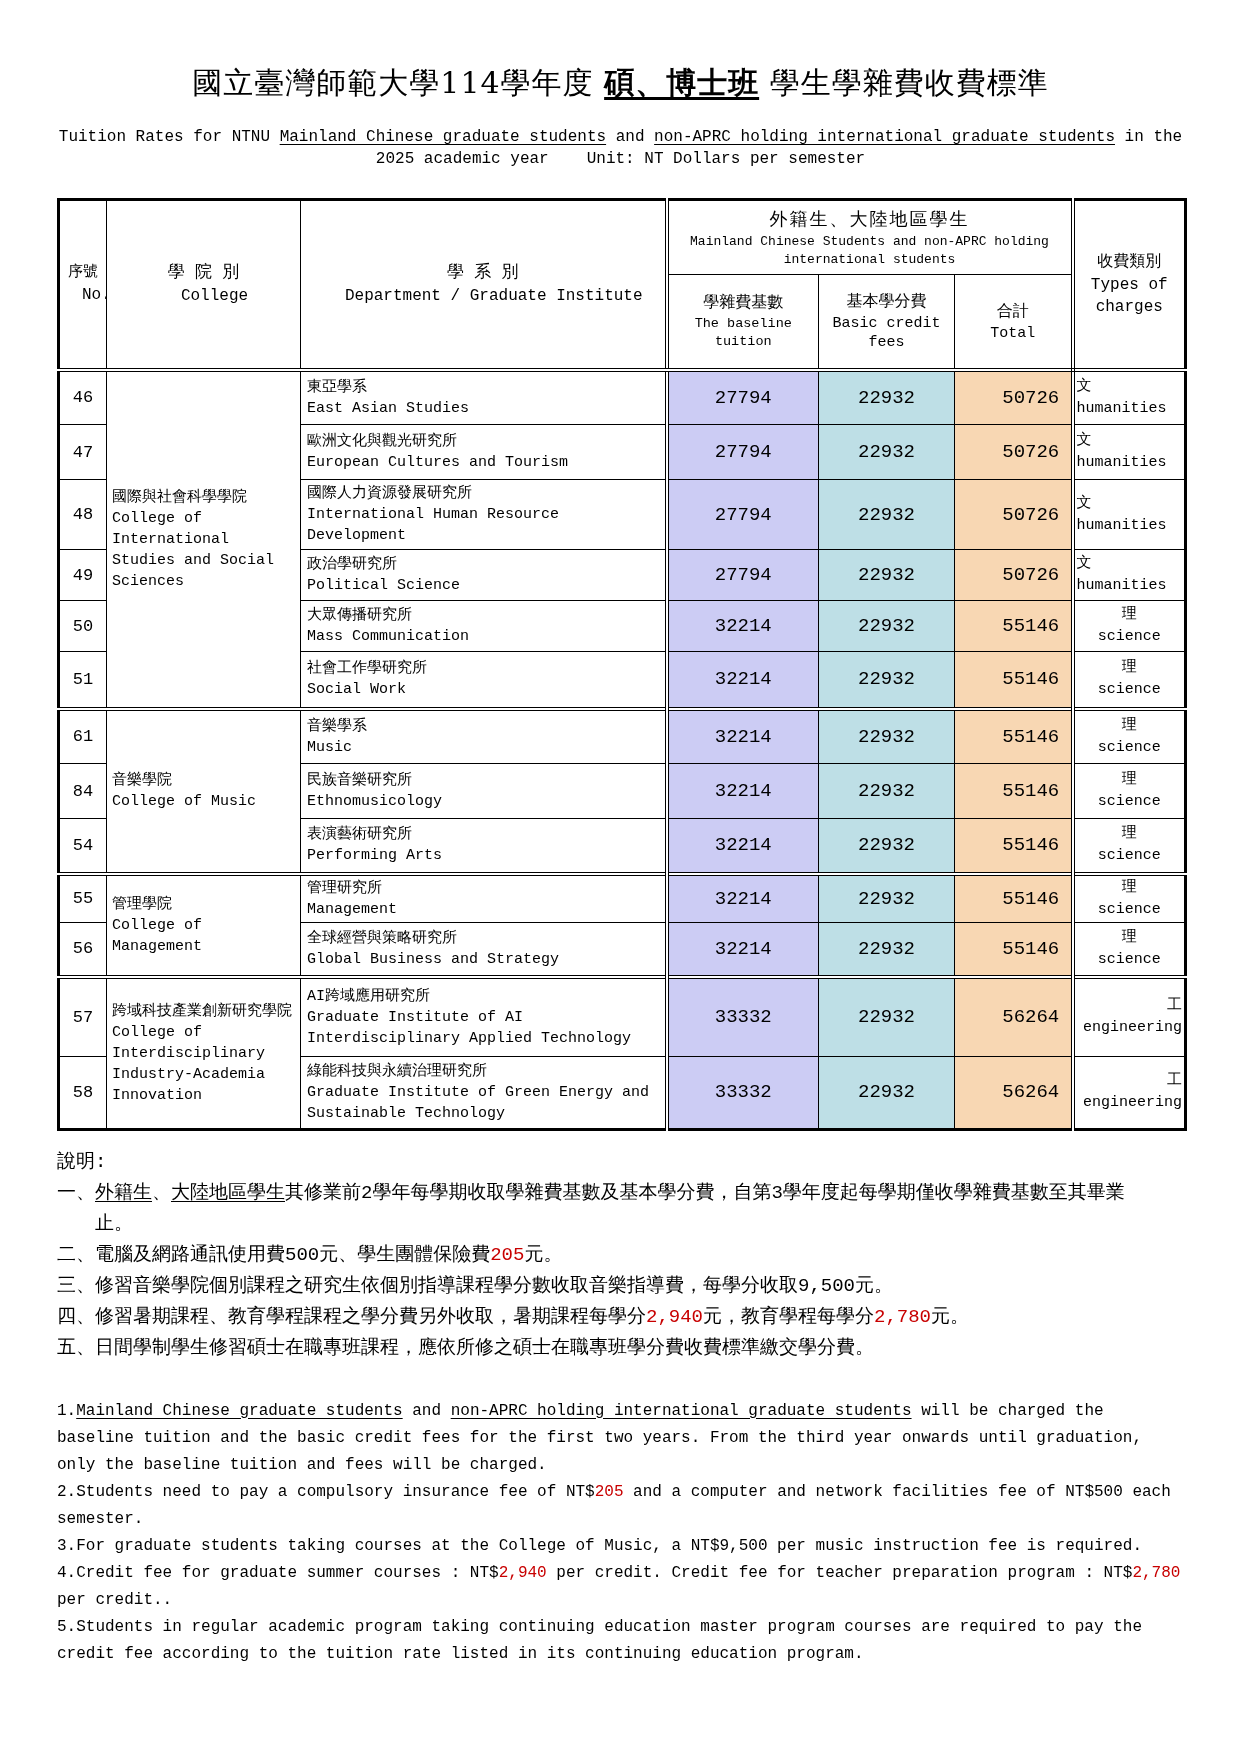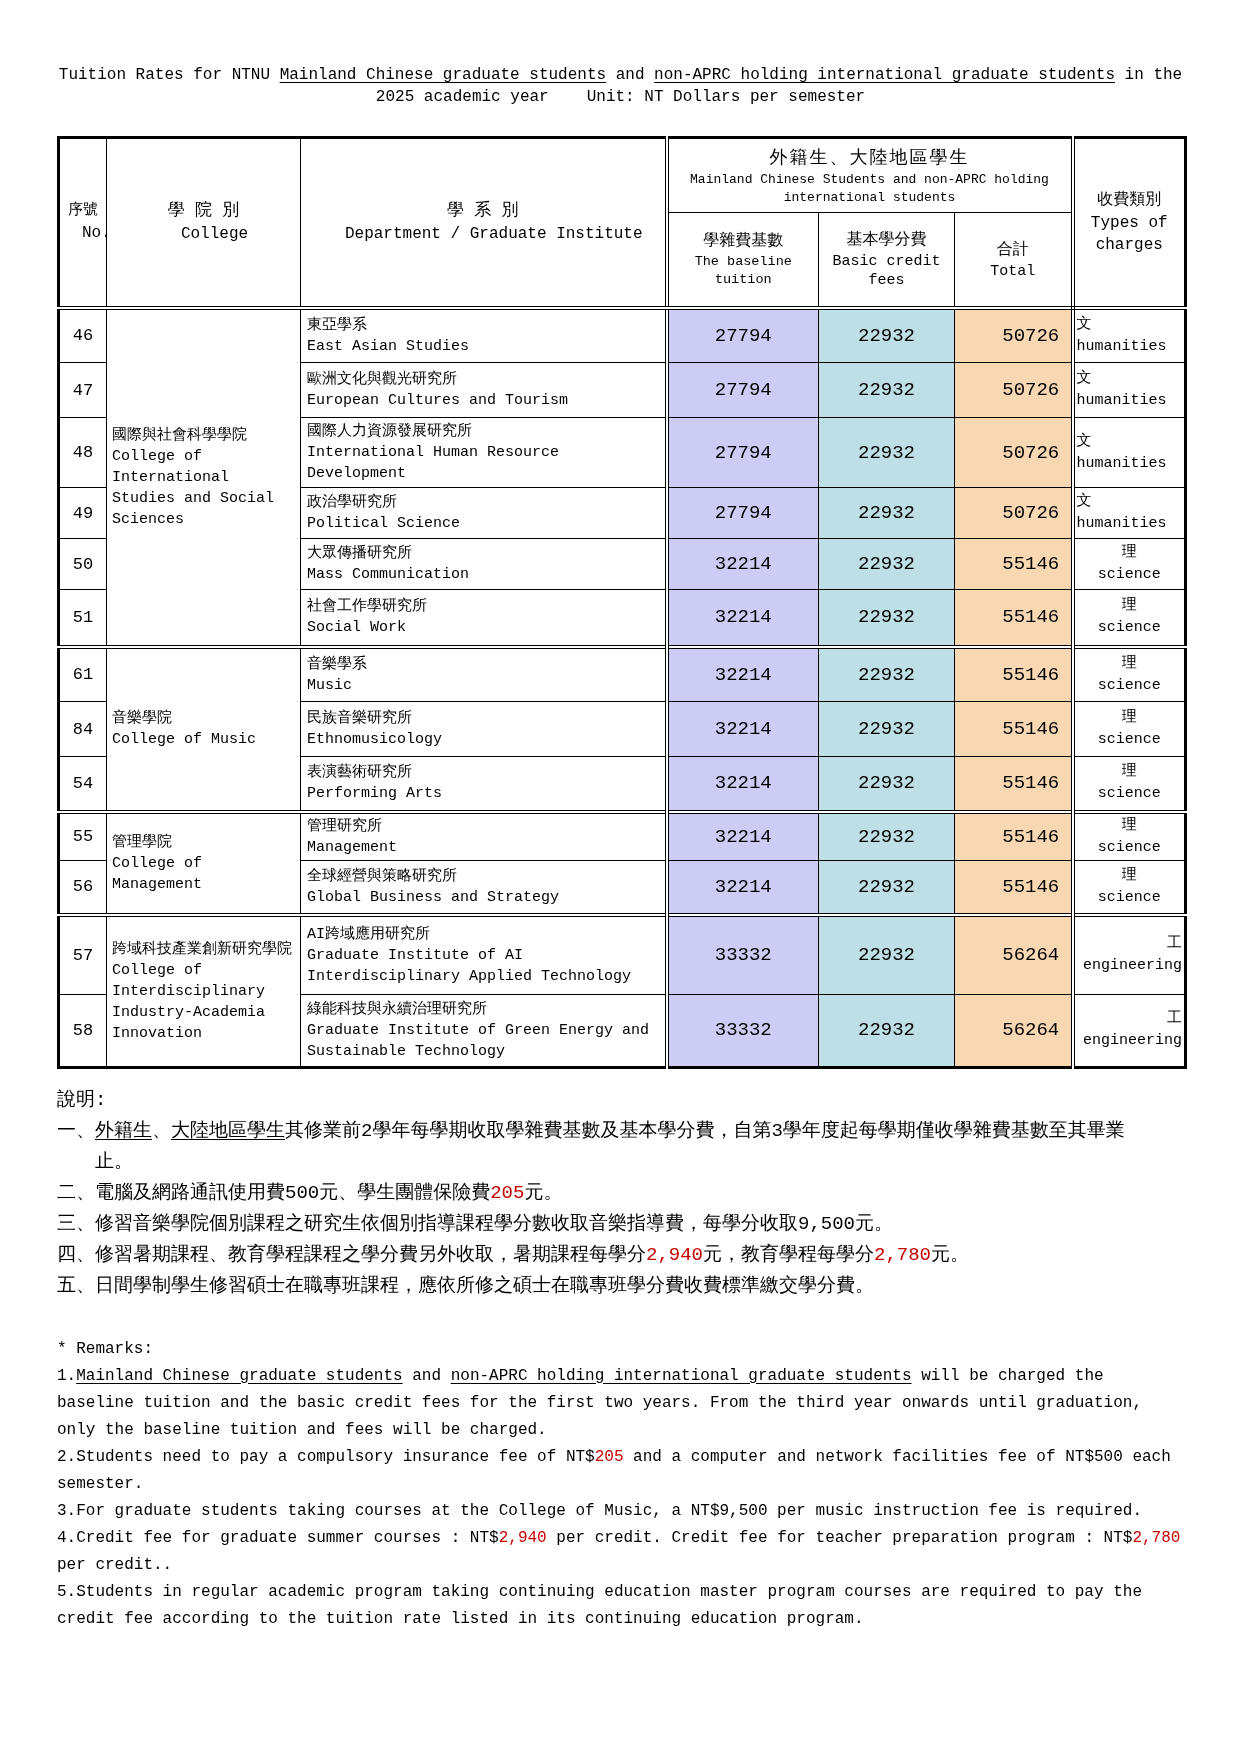--- a/index.html
+++ b/index.html
@@ -6,21 +6,21 @@
   html,body { background:#ffffff; }
   .page {
     width:1241px; height:1754px; background:#fff; position:relative;
     font-family:"Liberation Mono","DejaVu Sans Mono",monospace;
     color:#000; padding:64px 57px 0 57px;
   }
   
   .title { text-align:center; font-size:30px; line-height:38px; letter-spacing:1px;
            font-family:"DejaVu Serif","Liberation Serif",serif; }
   .title .emph { font-weight:bold; text-decoration:underline; text-underline-offset:4px; }
-  .subtitle { text-align:center; font-size:16px; line-height:22px; margin-top:0; }
+  .subtitle { text-align:center; font-size:16px; line-height:22px; margin-top:24px; }
   .subtitle .ul { text-decoration:underline; text-underline-offset:3px; }
   .subtitle .unit-gap { margin-left:38px; }
   
   table.tuition { border-collapse:collapse; table-layout:fixed; width:1127px; margin-top:28px;
                   border:3px solid #000; }
   th,td { border:1px solid #000; vertical-align:middle; overflow:hidden; }
   th { font-weight:normal; text-align:center; background:#fff; }
   .hb { border-bottom:4px double #000; }
   .ld { border-left:4px double #000; }
   tr.group-start td { border-top:4px double #000; }
@@ -58,20 +58,23 @@
   
   .remarks { margin-top:34px; width:1128px; font-size:16px; line-height:27px; }
   .remarks-label { margin-bottom:0; }
   .remark { }
 </style>
 </head>
 <body>
 
 <div class="page">
 
+  <div class="title">
+    <span>國立臺灣師範大學114學年度 </span><span class="emph">碩、博士班</span><span> 學生學雜費收費標準</span>
+  </div>
   <div class="subtitle">
     <div>
       <span>Tuition Rates for NTNU </span><span class="ul">Mainland Chinese graduate students</span><span> and </span><span class="ul">non-APRC holding international graduate students</span><span> in the</span>
     </div>
     <div>
       <span>2025 academic year</span><span class="unit-gap">Unit: NT Dollars per semester</span>
     </div>
   </div>
 
   <table class="tuition">
@@ -346,21 +349,20 @@
       <span class="note-marker">四、</span>
       <span class="note-body"><span>修習暑期課程、教育學程課程之學分費另外收取，暑期課程每學分</span><span class="red">2,940</span><span>元，教育學程每學分</span><span class="red">2,780</span><span>元。</span></span>
     </div>
     <div class="note">
       <span class="note-marker">五、</span>
       <span class="note-body">日間學制學生修習碩士在職專班課程，應依所修之碩士在職專班學分費收費標準繳交學分費。</span>
     </div>
   </div>
 
   <div class="remarks">
-    <div class="remarks-label">* Remarks:</div>
     <div class="remark"><span>1.</span><span class="ul">Mainland Chinese graduate students</span><span> and </span><span class="ul">non-APRC holding international graduate students</span><span> will be charged the baseline tuition and the basic credit fees for the first two years. From the third year onwards until graduation, only the baseline tuition and fees will be charged.</span></div>
     <div class="remark"><span>2.</span><span>Students need to pay a compulsory insurance fee of NT$</span><span class="red">205</span><span> and a computer and network facilities fee of NT$500 each semester.</span></div>
     <div class="remark"><span>3.</span><span>For graduate students taking courses at the College of Music, a NT$9,500 per music instruction fee is required.</span></div>
     <div class="remark"><span>4.</span><span>Credit fee for graduate summer courses : NT$</span><span class="red">2,940</span><span> per credit. Credit fee for teacher preparation program : NT$</span><span class="red">2,780</span><span> per credit..</span></div>
     <div class="remark"><span>5.</span><span>Students in regular academic program taking continuing education master program courses are required to pay the credit fee according to the tuition rate listed in its continuing education program.</span></div>
   </div>
 
 </div>
 
 </body></html>

